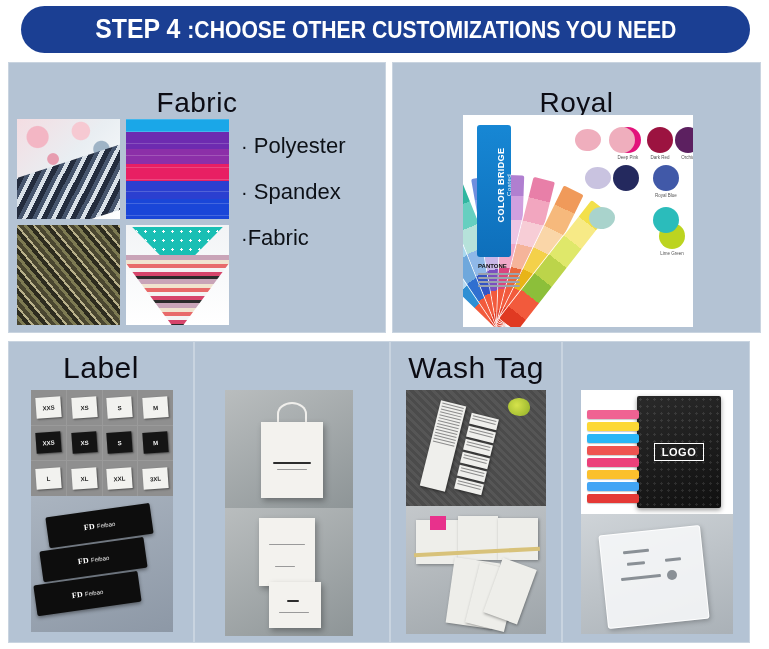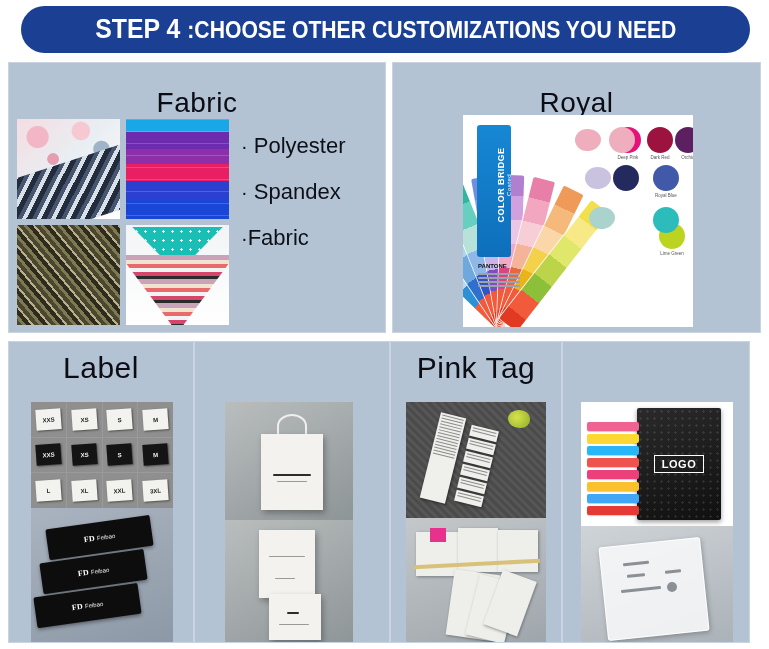--- a/index.html
+++ b/index.html
@@ -123,21 +123,21 @@
   .swatch-circle{position:absolute;border-radius:50%;}
   .swatch-label{position:absolute;font-size:4.5px;color:#555;text-align:center;width:28px;}
   .blob{position:absolute;border-radius:48% 52% 55% 45%/50% 48% 52% 50%;}
 
   
   .p-label{width:186px;}
   .p-tag{width:196px;}
   .p-wash{width:172px;}
   .p-pack{width:188px;}
 
-  .ph{position:absolute;overflow:hidden;background:#c2ccd8;margin-top:12px;}
+  .ph{position:absolute;overflow:hidden;background:#c2ccd8;}
 
   
   .sizegrid{display:grid;grid-template-columns:repeat(4,1fr);grid-template-rows:repeat(3,1fr);
     width:100%;height:100%;background:#9a9a9a;gap:1px;}
   .sz{display:flex;align-items:center;justify-content:center;position:relative;background:#8f8f8f;}
   .sz span{
     display:flex;align-items:center;justify-content:center;
     width:72%;height:62%;font-size:6px;font-weight:bold;
     transform:rotate(-4deg);box-shadow:1px 1px 2px rgba(0,0,0,.45);
   }
@@ -348,21 +348,21 @@
           <div class="tagline thin" style="left:44px;top:36px;width:36px;"></div>
           <div class="tagline thin" style="left:50px;top:58px;width:20px;"></div>
           <div class="tagcard" style="left:44px;top:74px;width:52px;height:46px;"></div>
           <div class="tagline" style="left:62px;top:92px;width:12px;"></div>
           <div class="tagline thin" style="left:54px;top:104px;width:30px;"></div>
         </div>
       </div>
     </div>
 
     <div class="panel p-wash">
-      <div class="panel-title t-mid">Pink Tag</div>
+      <div class="panel-title t-mid">Wash Tag</div>
       <div class="ph" style="left:15px;top:48px;width:140px;height:116px;">
         <div class="washphoto" id="wash1">
             <div class="carelabel" style="left: 24px; top: 12px; width: 26px; height: 88px; transform: rotate(14deg);">
               <i></i>
               <i></i>
               <i></i>
               <i></i>
               <i></i>
               <i></i>
               <i></i>

